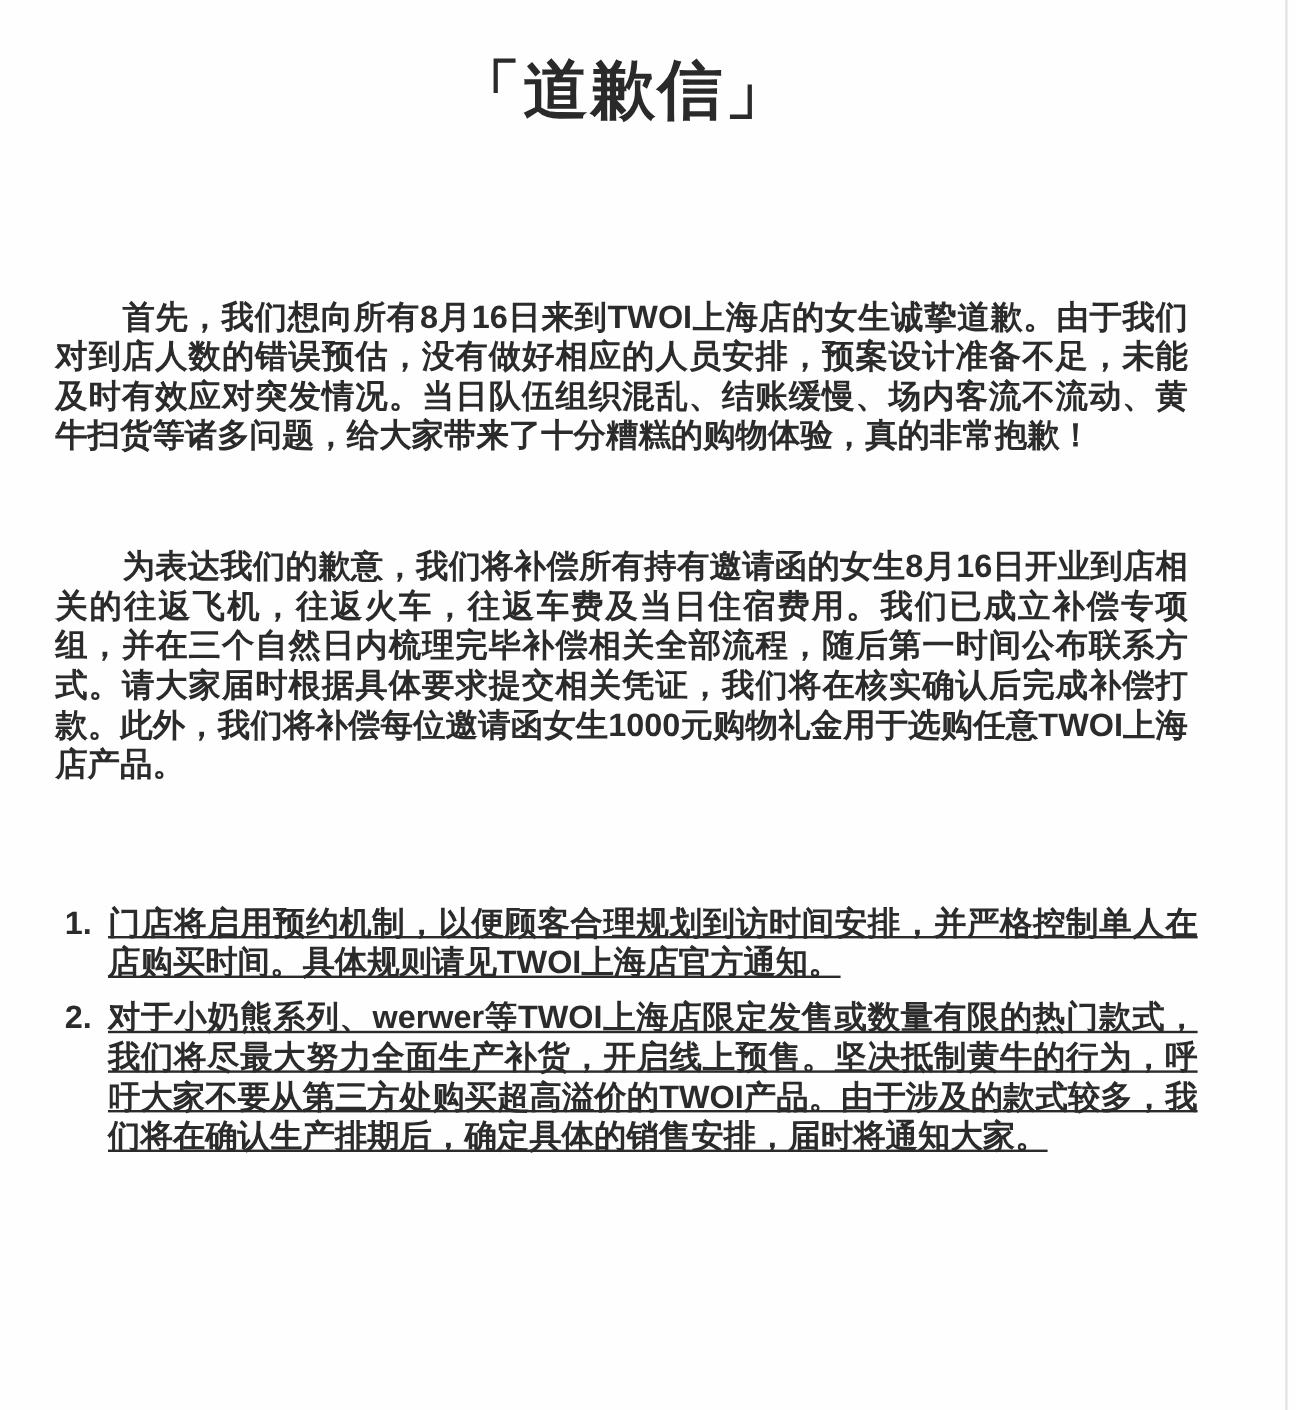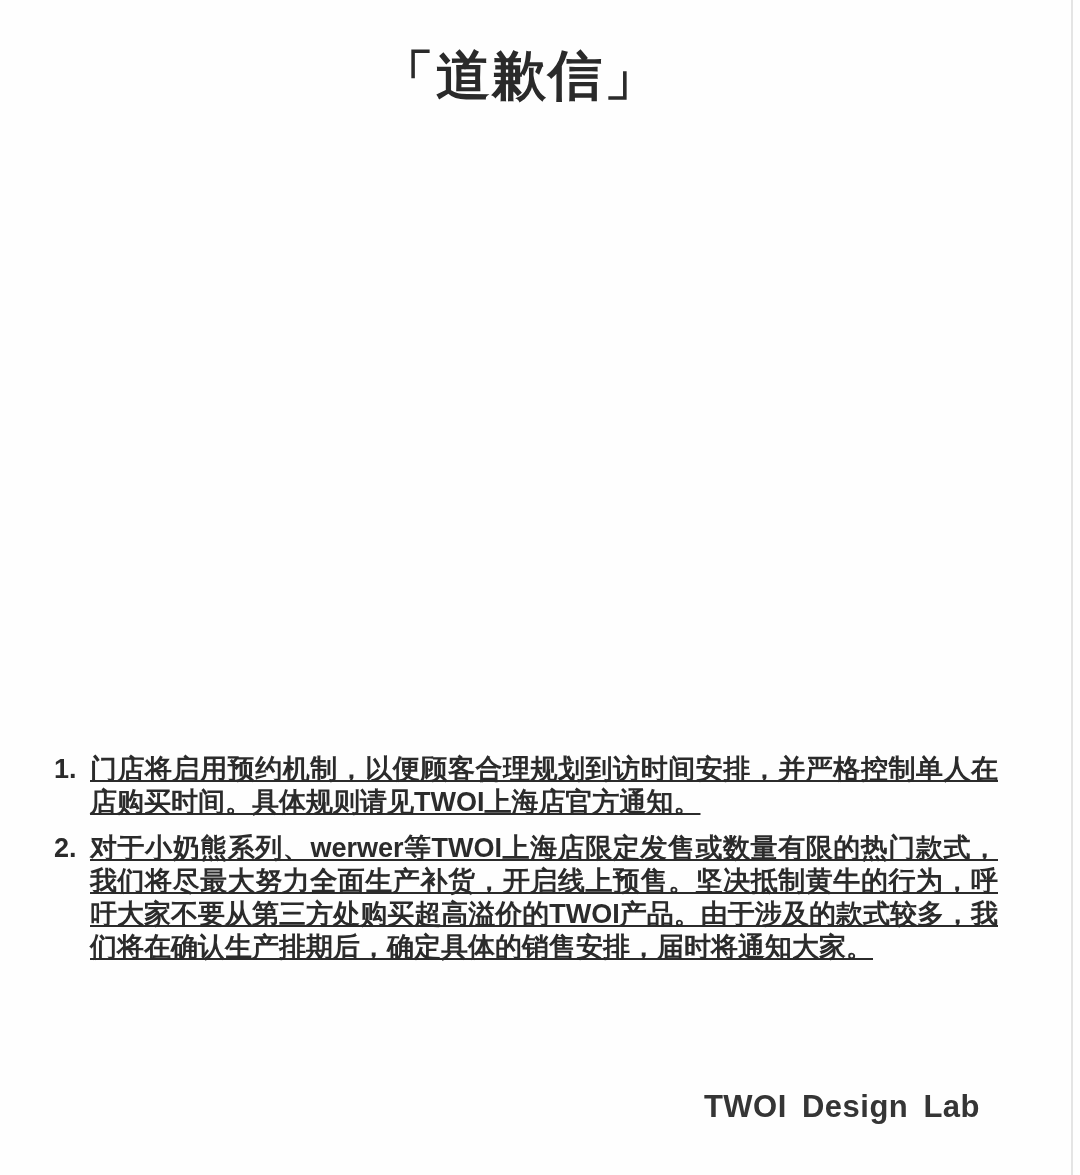--- a/index.html
+++ b/index.html
@@ -89,31 +89,32 @@
     background: #e4e4e4;
   }
 </style>
 </head>
 <body>
 
 <div class="page">
 
   <h1 class="title">「道歉信」</h1>
 
+  <p class="para body-text p1">首先，我们想向所有8月16日来到TWOI上海店的女生诚挚道歉。由于我们对到店人数的错误预估，没有做好相应的人员安排，预案设计准备不足，未能及时有效应对突发情况。当日队伍组织混乱、结账缓慢、场内客流不流动、黄牛扫货等诸多问题，给大家带来了十分糟糕的购物体验，真的非常抱歉！</p>
 
+  <p class="para body-text p2">为表达我们的歉意，我们将补偿所有持有邀请函的女生8月16日开业到店相关的往返飞机，往返火车，往返车费及当日住宿费用。我们已成立补偿专项组，并在三个自然日内梳理完毕补偿相关全部流程，随后第一时间公布联系方式。请大家届时根据具体要求提交相关凭证，我们将在核实确认后完成补偿打款。此外，我们将补偿每位邀请函女生1000元购物礼金用于选购任意TWOI上海店产品。</p>
 
 
   <ol class="plan-list body-text">
     <li class="plan-item">
       <span class="marker">1.</span>
       <span class="item-text">门店将启用预约机制，以便顾客合理规划到访时间安排，并严格控制单人在店购买时间。具体规则请见TWOI上海店官方通知。</span>
     </li>
     <li class="plan-item">
       <span class="marker">2.</span>
       <span class="item-text">对于小奶熊系列、werwer等TWOI上海店限定发售或数量有限的热门款式，我们将尽最大努力全面生产补货，开启线上预售。坚决抵制黄牛的行为，呼吁大家不要从第三方处购买超高溢价的TWOI产品。由于涉及的款式较多，我们将在确认生产排期后，确定具体的销售安排，届时将通知大家。</span>
     </li>
   </ol>
 
-  <div class="footer-brand">TWOI Design Lab</div>
 
   <div class="edge-line"></div>
 
 </div>
 
 </body></html>

